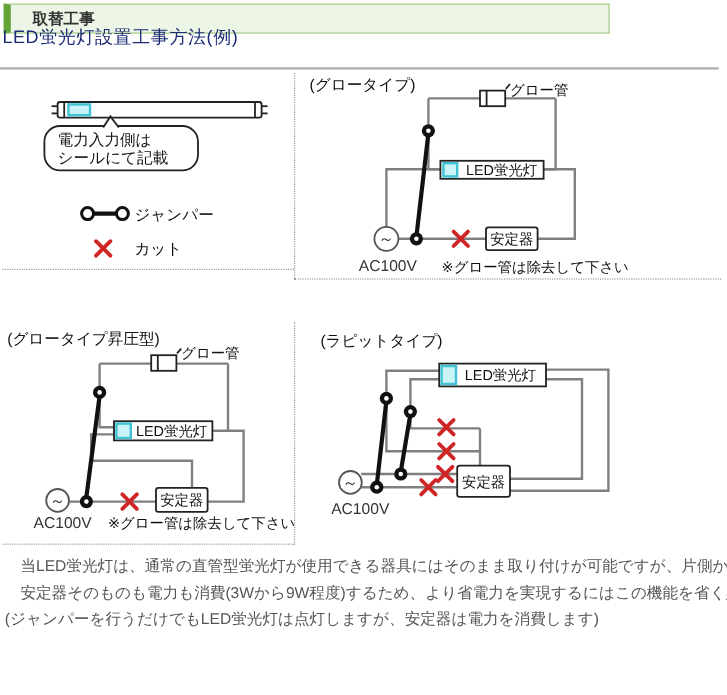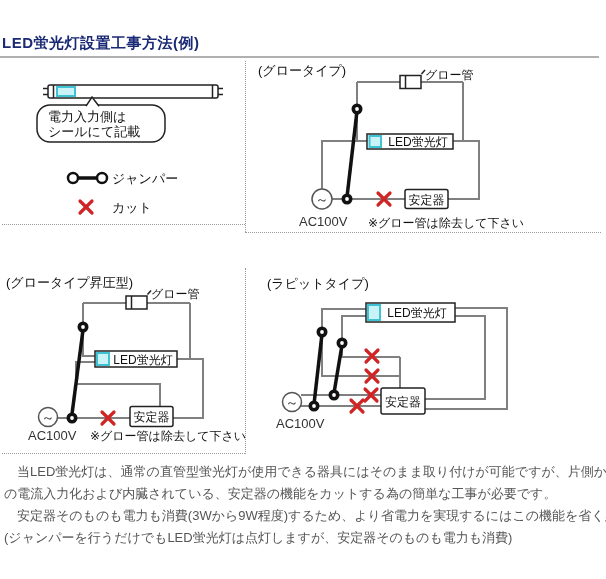--- a/index.html
+++ b/index.html
@@ -14,21 +14,21 @@
     --ink:#111;
   }
   *{margin:0;padding:0;box-sizing:border-box}
   body{font-family:"Liberation Sans","DejaVu Sans",sans-serif;background:#fff}
   .page{position:relative;width:606px;height:579px;background:#fff;overflow:hidden}
 
   .section-tag{position:absolute;left:3px;top:3px;width:505px;height:25px;
     background:var(--header-bg);border:1px solid var(--header-border);
     border-left:6px solid var(--accent-green);
     font-size:13px;font-weight:bold;color:#333;line-height:23px;padding-left:18px}
-  .page-title{position:absolute;left:2px;top:34px;font-size:15px;font-weight:bold;
+  .page-title{position:absolute;left:2px;top:22px;font-size:15px;font-weight:normal;
     color:var(--title-navy);letter-spacing:0.5px}
   .title-underline{position:absolute;left:0;top:56px;width:599px;height:2px;background:#b0b0b0}
 
   .dot-v1{position:absolute;left:245px;top:61px;height:171px;width:0;border-left:1px dotted #9a9a9a}
   .dot-v2{position:absolute;left:245px;top:268px;height:186px;width:0;border-left:1px dotted #9a9a9a}
   .dot-h1{position:absolute;left:2px;top:224px;width:243px;height:0;border-top:1px dotted #9a9a9a}
   .dot-h2{position:absolute;left:245px;top:232px;width:356px;height:0;border-top:1px dotted #9a9a9a}
   .dot-h3{position:absolute;left:2px;top:453px;width:243px;height:0;border-top:1px dotted #9a9a9a}
 
   svg.diagram{position:absolute;left:0;top:0}
@@ -44,20 +44,21 @@
   .acglyph{font-size:13px;fill:#222;text-anchor:middle}
 
   .footer{position:absolute;left:4px;top:461px;width:600px;font-size:13px;color:#555}
   .footer .fline{white-space:pre;line-height:22px}
 </style>
 </head>
 <body>
 
 <div class="page">
 
+  <div class="section-tag">取替工事</div>
   <div class="page-title">LED蛍光灯設置工事方法(例)</div>
   <div class="title-underline"></div>
 
   <div class="dot-v1"></div>
   <div class="dot-v2"></div>
   <div class="dot-h1"></div>
   <div class="dot-h2"></div>
   <div class="dot-h3"></div>
 
   <svg class="diagram" width="606" height="579" viewBox="0 0 606 579">
@@ -206,18 +207,17 @@
       <use href="#jdot" transform="translate(322,332)"></use>
       <use href="#jdot" transform="translate(342,343)"></use>
       <use href="#jdot" transform="translate(334,395)"></use>
       <use href="#jdot" transform="translate(314,406)"></use>
       <text x="276" y="428" class="t13" style="fill:#333">AC100V</text>
     </g>
   </svg>
 
   <div class="footer">
     <div class="fline">　当LED蛍光灯は、通常の直管型蛍光灯が使用できる器具にはそのまま取り付けが可能ですが、片側から</div>
-    <div class="fline">の電流入力化および内臓されている、安定器の機能をカットする為の簡単な工事が必要です。</div>
     <div class="fline">　安定器そのものも電力も消費(3Wから9W程度)するため、より省電力を実現するにはこの機能を省く必</div>
-    <div class="fline">(ジャンパーを行うだけでもLED蛍光灯は点灯しますが、安定器そのものも電力も消費)</div>
+    <div class="fline">(ジャンパーを行うだけでもLED蛍光灯は点灯しますが、安定器は電力を消費します)</div>
   </div>
 
 </div>
 
 </body></html>

